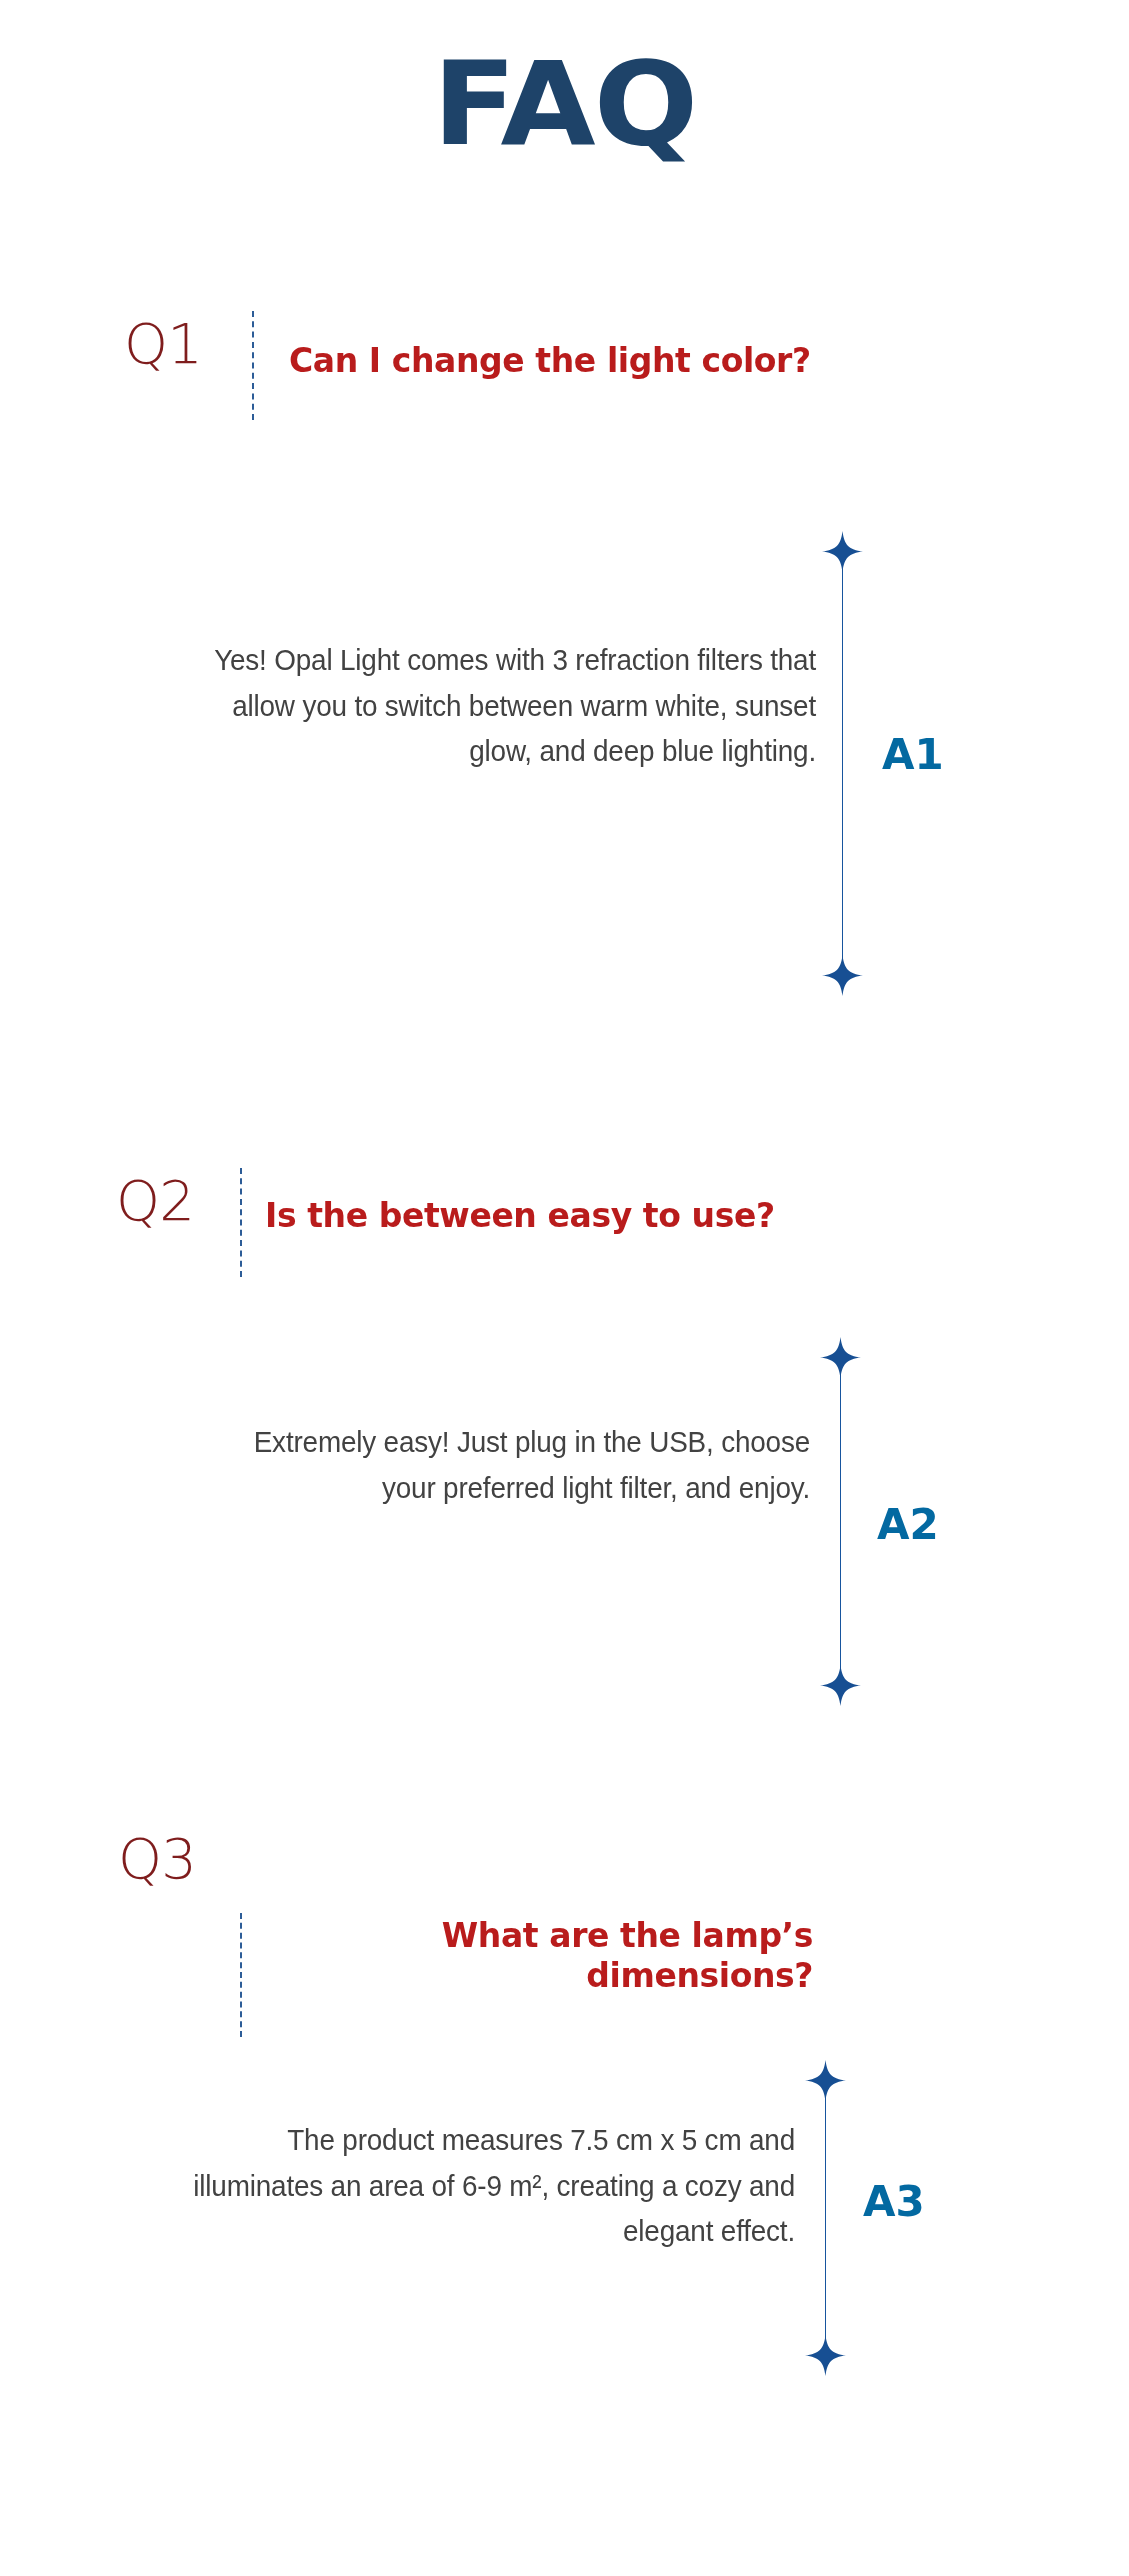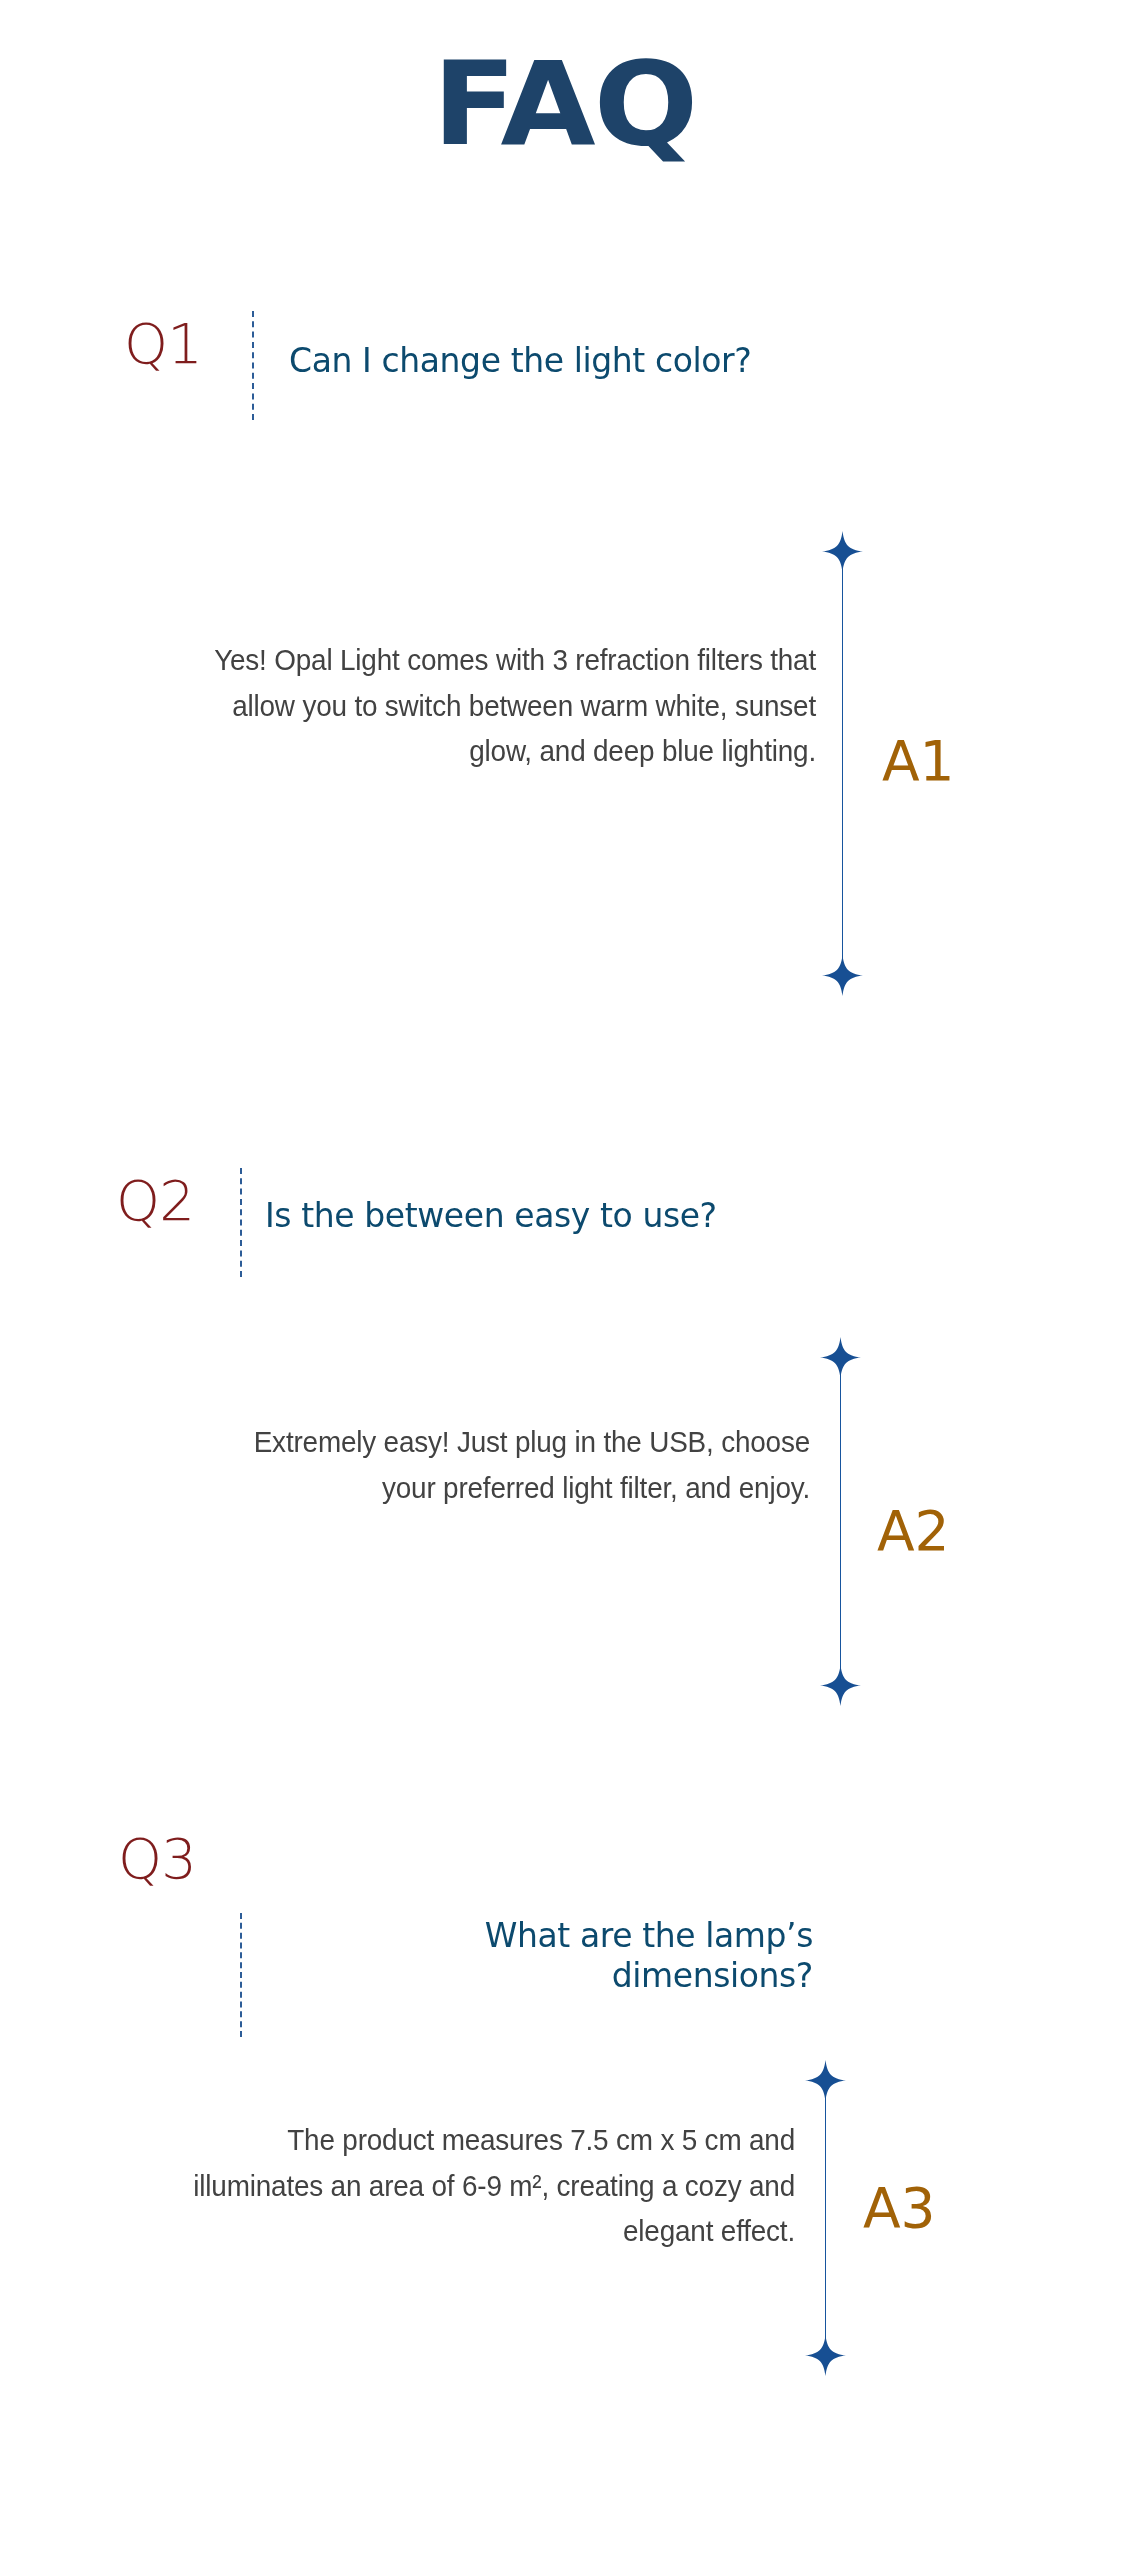--- a/index.html
+++ b/index.html
@@ -45,24 +45,24 @@
   .q-divider{
     position:absolute;
     width:0;
     border-left:2.6px dashed #1b4f8f;
     opacity:.92;
   }
 
   .q-text{
     position:absolute;
     font-family:"DejaVu Sans", sans-serif;
-    font-weight:400;
+    font-weight:700;
     font-size:33px;
     line-height:1.22;
-    color:#0c4a6e;
+    color:#b91c1c;
     letter-spacing:-0.4px;
     white-space:pre-line;
   }
 
   
   .a-block{ position:absolute; }
 
   .a-text{
     position:absolute;
     text-align:right;
@@ -86,24 +86,24 @@
     position:absolute;
     width:41px; height:41px;
     margin-left:-20px;
     margin-top:-20px;
   }
   .a-spark svg{ display:block; width:41px; height:41px; }
 
   .a-label{
     position:absolute;
     font-family:"DejaVu Sans", sans-serif;
-    font-weight:400;
-    font-size:55px;
+    font-weight:700;
+    font-size:42px;
     line-height:1;
-    color:#a16207;
+    color:#0369a1;
     letter-spacing:0px;
     white-space:nowrap;
   }
 </style>
 </head>
 <body>
 
 <div class="faq-title">FAQ</div>
 
 <div class="q-row">

